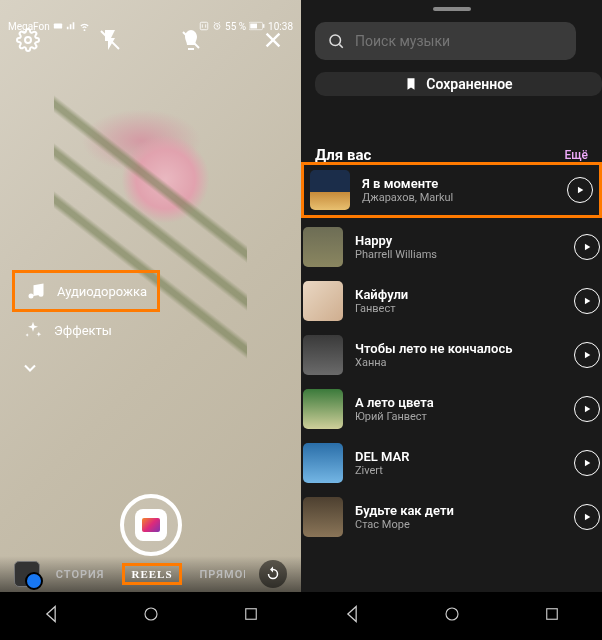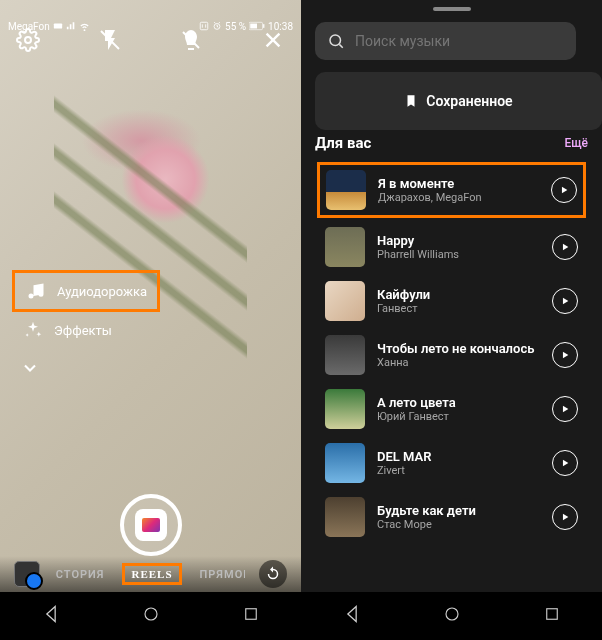--- a/index.html
+++ b/index.html
@@ -49,32 +49,32 @@
 .flip { width:28px; height:28px; border-radius:50%; background: rgba(0,0,0,.5); display:flex; align-items:center; justify-content:center; color:#fff; }
 
 .nav-bar { position:absolute; bottom:0; left:0; right:0; height:48px; display:flex; align-items:center; justify-content:space-around; background:#000; z-index:10; }
 .nav-btn { color:#cfcfcf; }
 
 
 .right-phone { background: #1a1a1a; }
 .drag-handle { position:absolute; top:7px; left:50%; transform:translateX(-50%); width:38px; height:4px; border-radius:2px; background:#888; }
 .search-box { position:absolute; top:22px; left:14px; right:26px; height:38px; border-radius:10px; background:#3a3a3a; display:flex; align-items:center; gap:10px; padding:0 12px; color:#ddd; }
 .search-box input { flex:1; background:transparent; border:none; color:#eee; font-size:14px; outline:none; }
-.saved-row { position:absolute; top:72px; left:14px; right:0; height:58px; border-radius:10px; background:#2c2c2c; display:flex; align-items:center; justify-content:center; gap:8px; color:#fff; font-size:14px; font-weight:600; }
-.section-head { position:absolute; top:134px; left:14px; right:14px; display:flex; align-items:center; justify-content:space-between; color:#fff; font-size:15px; font-weight:700; }
+.saved-row { position:absolute; top:72px; left:14px; right:0; height:24px; border-radius:10px; background:#2c2c2c; display:flex; align-items:center; justify-content:center; gap:8px; color:#fff; font-size:14px; font-weight:600; }
+.section-head { position:absolute; top:146px; left:14px; right:14px; display:flex; align-items:center; justify-content:space-between; color:#fff; font-size:15px; font-weight:700; }
 .more { font-size:12px; font-weight:500; color:#f0abfc; }
 
 .tracks { position:absolute; top:160px; left:0; right:0; bottom:48px; overflow:hidden; }
-.track { display:flex; align-items:center; gap:12px; padding:7px 24px; }
+.track { display:flex; align-items:center; gap:12px; padding:7px 2px; }
 .cover { width:40px; height:40px; border-radius:5px; flex-shrink:0; }
 .tmeta { flex:1; min-width:0; }
 .ttitle { color:#fff; font-size:13px; font-weight:600; white-space:nowrap; overflow:hidden; text-overflow:ellipsis; }
 .tartist { color:#a5a5a5; font-size:11px; white-space:nowrap; overflow:hidden; text-overflow:ellipsis; }
 .play { width:26px; height:26px; border:1.5px solid #fff; border-radius:50%; display:flex; align-items:center; justify-content:center; flex-shrink:0; }
-.track-hl { border:3px solid #ff7a00; margin:2px 16px; padding:5px 6px; }
+.track-hl { border:3px solid #ff7a00; margin:2px 0; padding:5px 6px; }
 
 .c1{background:linear-gradient(180deg,#1b2d4a 55%,#c68a3a 55%,#e8c070);}
 .c2{background:linear-gradient(#6d6d55,#8a8660);}
 .c3{background:linear-gradient(135deg,#e9d7c3,#cfae8f);}
 .c4{background:linear-gradient(#3a3a3a,#6a6a6a);}
 .c5{background:linear-gradient(#3b7a3b,#cfcf9a);}
 .c6{background:linear-gradient(#2a6ea8,#74b6e4);}
 .c7{background:linear-gradient(#4d4030,#8a7558);}
 </style>
 </head>
@@ -224,21 +224,21 @@
   <div class="section-head">
     <span>Для вас</span>
     <span class="more">Ещё</span>
   </div>
 
   <div class="tracks">
     <div class="track track-hl">
       <div class="cover c1"></div>
       <div class="tmeta">
         <div class="ttitle">Я в моменте</div>
-        <div class="tartist">Джарахов, MegaFon</div>
+        <div class="tartist">Джарахов, Markul</div>
       </div>
       <div class="play">
           <svg width="10" height="10" viewBox="0 0 24 24" fill="#fff">
             <path d="M7 4v16l13-8z"></path>
           </svg>
         </div>
     </div>
     <div class="track">
       <div class="cover c2"></div>
       <div class="tmeta">

